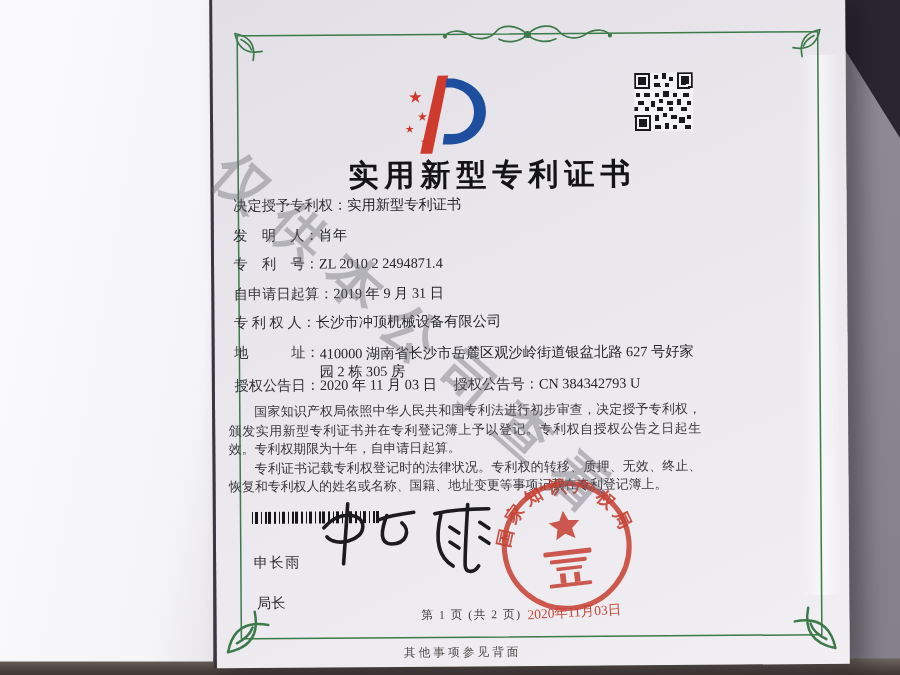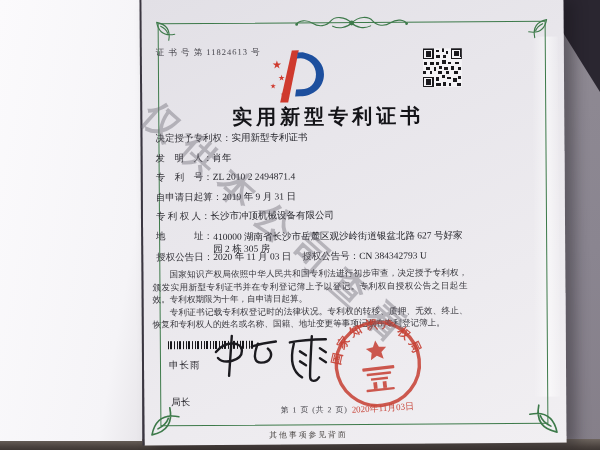--- a/index.html
+++ b/index.html
@@ -71,21 +71,21 @@
   .paras { position:absolute; left:9px; top:269px; width:315px; }
   .paras p {
     font-size:8.6px; line-height:12.6px; color:#38373d;
     text-align:justify; text-indent:2em;
   }
   .barcode {
     position:absolute; left:24px; top:342px; width:86px; height:8px;
     background:repeating-linear-gradient(90deg,#17161a 0 1px,transparent 1px 2px,#17161a 2px 4px,transparent 4px 6px,#17161a 6px 7px,transparent 7px 9px);
   }
   .director-label { position:absolute; left:27px; top:355px; font-size:9.5px; color:#2c2b31;margin-top:42px; }
-  .director-name  { position:absolute; left:25px; top:360px; font-size:9.5px; color:#2c2b31; letter-spacing:1px; }
+  .director-name  { position:absolute; left:25px; top:370px; font-size:9.5px; color:#2c2b31; letter-spacing:1px; }
   .signature { position:absolute; left:58px; top:333px; width:128px; height:54px; }
   .seal { position:absolute; left:182px; top:316px; width:104px; height:104px; transform:rotate(-6deg); opacity:.92; }
   .page-footer {
     position:absolute; left:60px; top:406px; width:220px; text-align:center;
     font-size:7.8px; color:#3e3d43; letter-spacing:1px;
   }
   .back-note {
     position:absolute; left:62px; top:431px; width:204px; text-align:center;
     font-size:7.8px; color:#4c4846; letter-spacing:2px;
   }
@@ -143,21 +143,20 @@
     </div>
     <div class="flourish corner c-br">
       <svg width="26" height="26" viewBox="0 0 26 26">
           <g fill="none" stroke="#3d7a4a" stroke-width="1.1" stroke-linecap="round">
             <path d="M2,2 C12,4 16,10 14,20 M2,2 C4,12 10,16 20,14 M6,6 C10,8 12,10 13,13"></path>
           </g>
         </svg>
     </div>
   </div>
 
-  <div class="cert-no">证 书 号 第 11824613 号</div>
 
   <div class="logo">
     <svg width="58" height="58" viewBox="0 0 58 58">
       <polygon points="24,4 31,4 20,56 12,56" fill="#cf3a2e"></polygon>
       <path d="M30,6 L35,6 C50,9 56,19 56,28 C56,41 45,50 32,50 L27,50 L28,43 L33,43 C42,43 48,37 48,28 C48,20 42,13 33,12 L29,12 Z" fill="#1d4f9e"></path>
       <text x="4" y="22" font-size="11" fill="#cf3a2e">★</text>
       <text x="10" y="34" font-size="8" fill="#cf3a2e">★</text>
       <text x="2" y="42" font-size="7" fill="#cf3a2e">★</text>
       <text x="12" y="50" font-size="6" fill="#cf3a2e">★</text>
     </svg>

